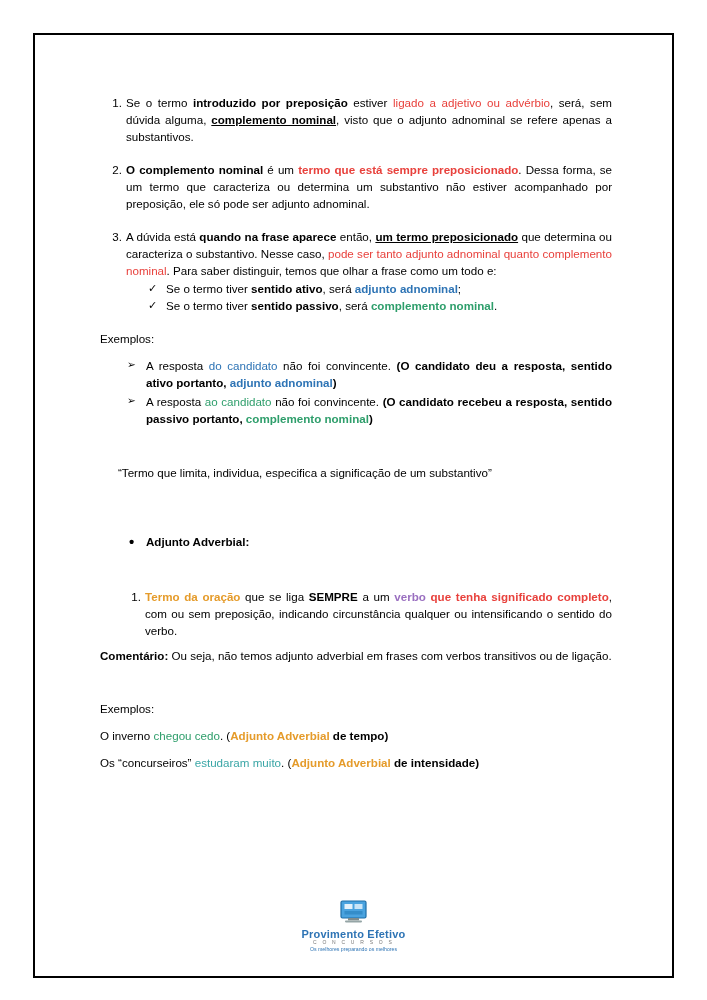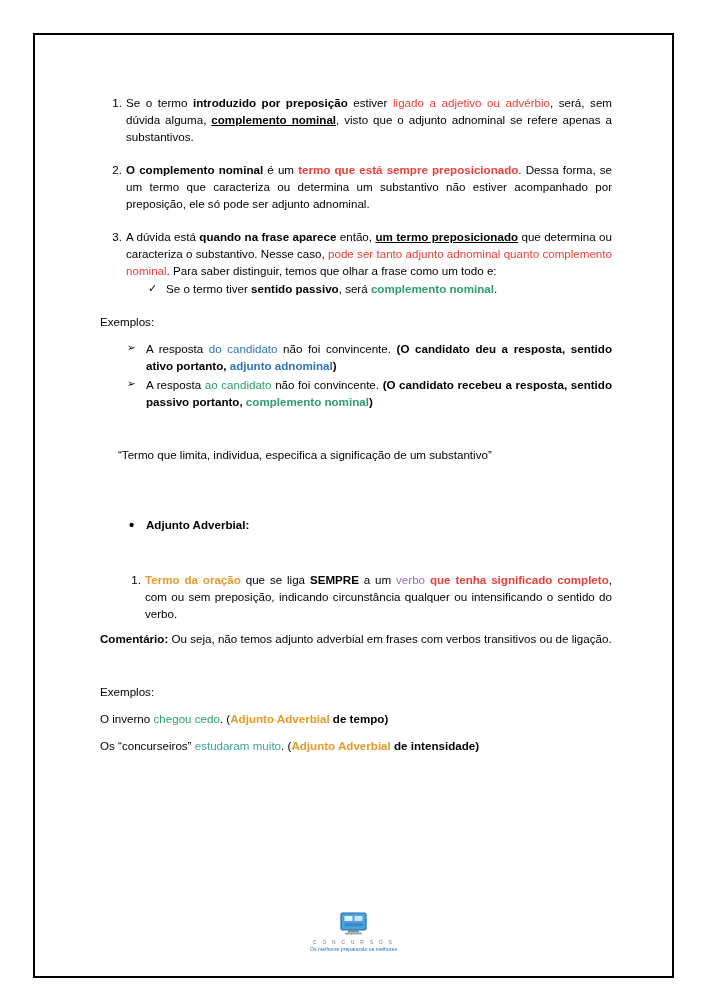--- a/index.html
+++ b/index.html
@@ -135,21 +135,21 @@
   
   .b { font-weight: bold; }
   .u { text-decoration: underline; }
   .red { color: #e8413c; }
   .red-b { color: #e8413c; font-weight: bold; }
   .blue { color: #2e74b5; }
   .blue-b { color: #2e74b5; font-weight: bold; }
   .green { color: #2e9e6b; }
   .green-b { color: #2e9e6b; font-weight: bold; }
   .orange-b { color: #e59b2a; font-weight: bold; }
-  .purple { color: #9a6fc0; }
+  .purple { color: #9a6fc0; font-weight: bold; }
   .teal { color: #3aa6a6; }
 
   .block-gap-1 { height: 16px; }
   .block-gap-2 { height: 10px; }
 
   .section-head {
     font-weight: normal;
     font-size: 11.6px;
     margin: 0;
   }
@@ -213,20 +213,21 @@
 
   <div class="content">
 
     <ol class="main-list">
       <li><span>Se o termo </span><span class="b">introduzido por preposição</span><span> estiver </span><span class="red">ligado a adjetivo ou advérbio</span><span>, será, sem dúvida alguma, </span><span class="b u">complemento nominal</span><span>, visto que o adjunto adnominal se refere apenas a substantivos.</span></li>
       <li><span class="b">O complemento nominal</span><span> é um </span><span class="red-b">termo que está sempre preposicionado</span><span>. Dessa forma, se um termo que caracteriza ou determina um substantivo não estiver acompanhado por preposição, ele só pode ser adjunto adnominal.</span></li>
       <li><span>A dúvida está </span><span class="b">quando na frase aparece</span><span> então, </span><span class="b u">um termo preposicionado</span><span> que determina ou caracteriza o substantivo. Nesse caso, </span><span class="red">pode ser tanto adjunto adnominal quanto complemento nominal</span><span>. Para saber distinguir, temos que olhar a frase como um todo e:</span></li>
     </ol>
 
     <ul class="check-list">
+      <li><span>Se o termo tiver </span><span class="b">sentido ativo</span><span>, será </span><span class="blue-b">adjunto adnominal</span><span>;</span></li>
       <li><span>Se o termo tiver </span><span class="b">sentido passivo</span><span>, será </span><span class="green-b">complemento nominal</span><span>.</span></li>
     </ul>
 
     <div class="block-gap-1"></div>
 
     <p class="section-head">Exemplos:</p>
 
     <div class="block-gap-2"></div>
 
     <ul class="arrow-list">
@@ -276,16 +277,17 @@
     <div class="logo-mark">
       <svg width="34" height="28" viewBox="0 0 34 28" xmlns="http://www.w3.org/2000/svg">
         <rect x="4" y="3" width="25" height="17" rx="1.5" fill="#4aa3df" stroke="#1f6fa8" stroke-width="1.2"></rect>
         <rect x="7.5" y="6" width="8" height="5" fill="#ffffff" opacity="0.85"></rect>
         <rect x="17.5" y="6" width="8" height="5" fill="#d8ecfa" opacity="0.9"></rect>
         <rect x="7.5" y="13" width="18" height="3.5" fill="#2e86c1" opacity="0.75"></rect>
         <rect x="11" y="20" width="11" height="2.4" fill="#7f8c8d"></rect>
         <rect x="8" y="22.4" width="17" height="2" rx="0.8" fill="#95a5a6"></rect>
       </svg>
     </div>
+    <div class="logo-brand">Provimento Efetivo</div>
     <div class="logo-sub1">C O N C U R S O S</div>
     <div class="logo-sub2">Os melhores preparando os melhores</div>
   </div>
 </div>
 
 </body></html>

